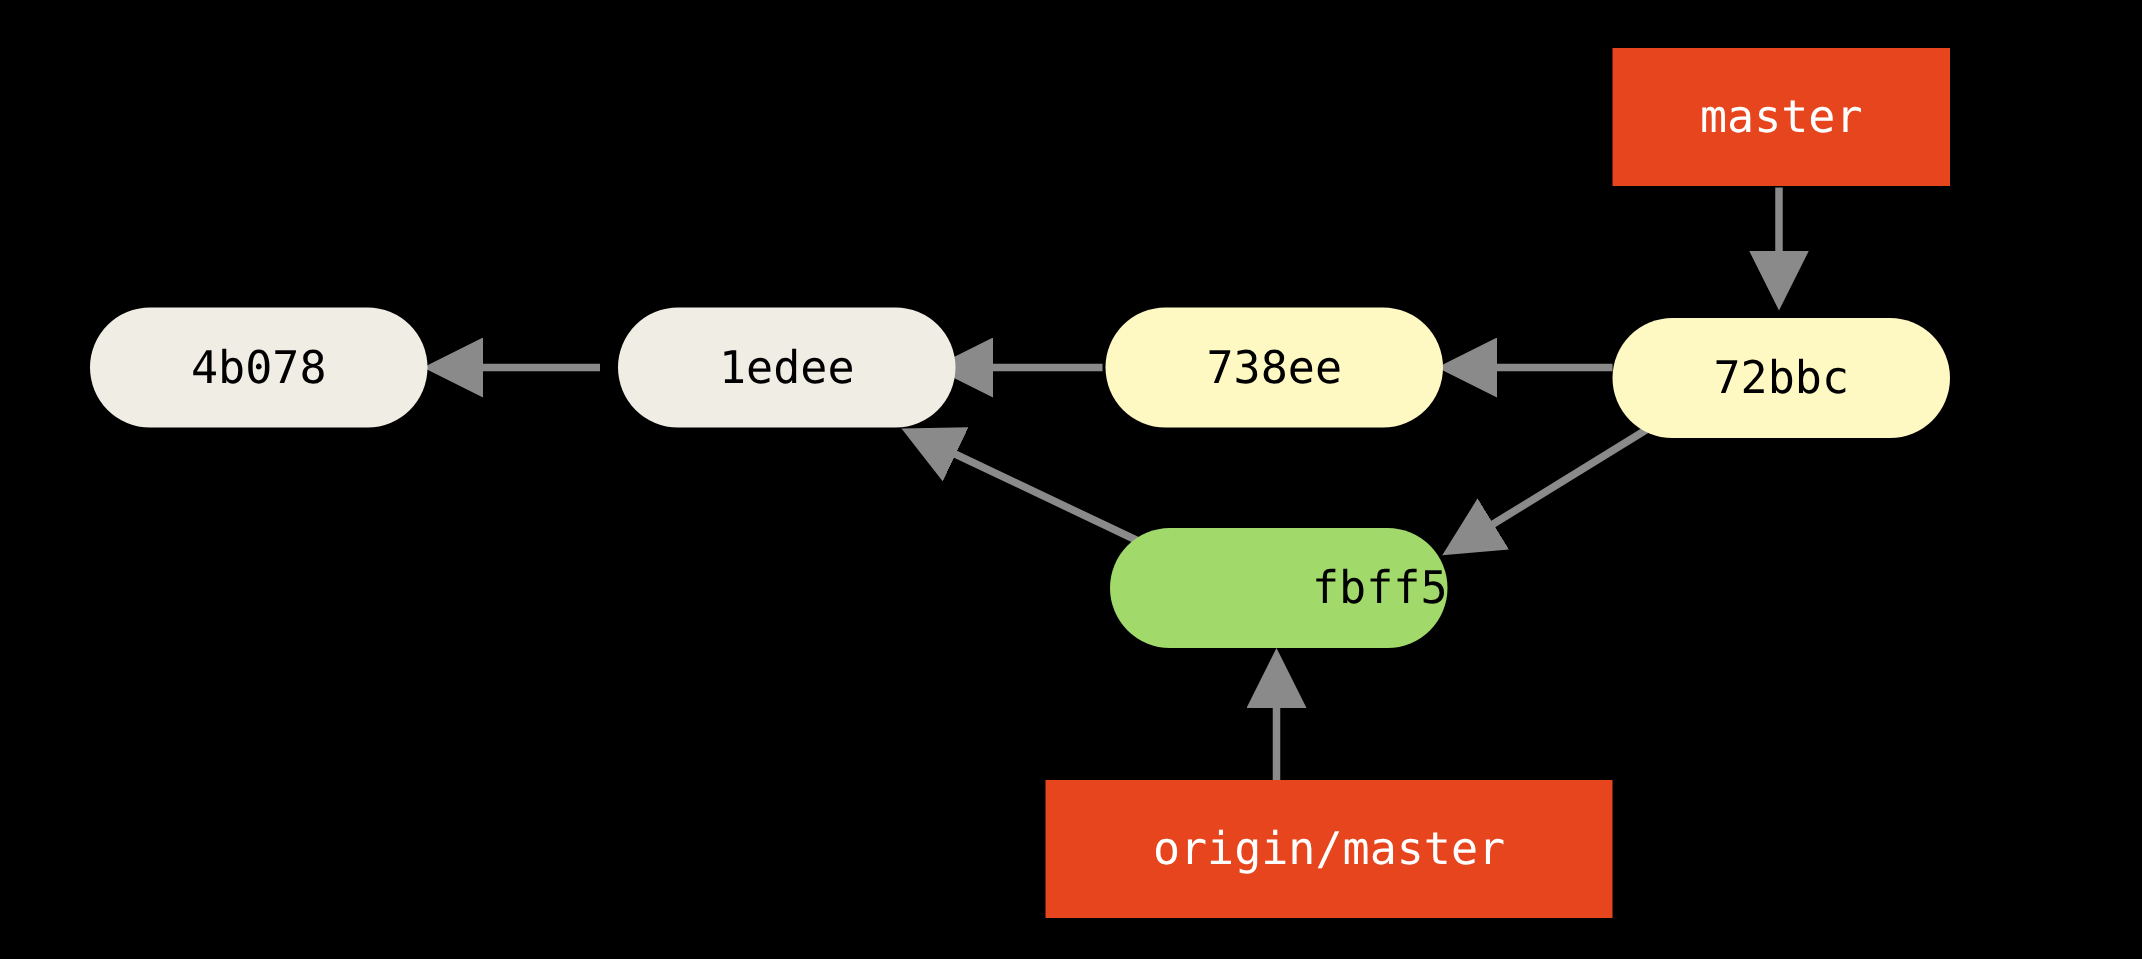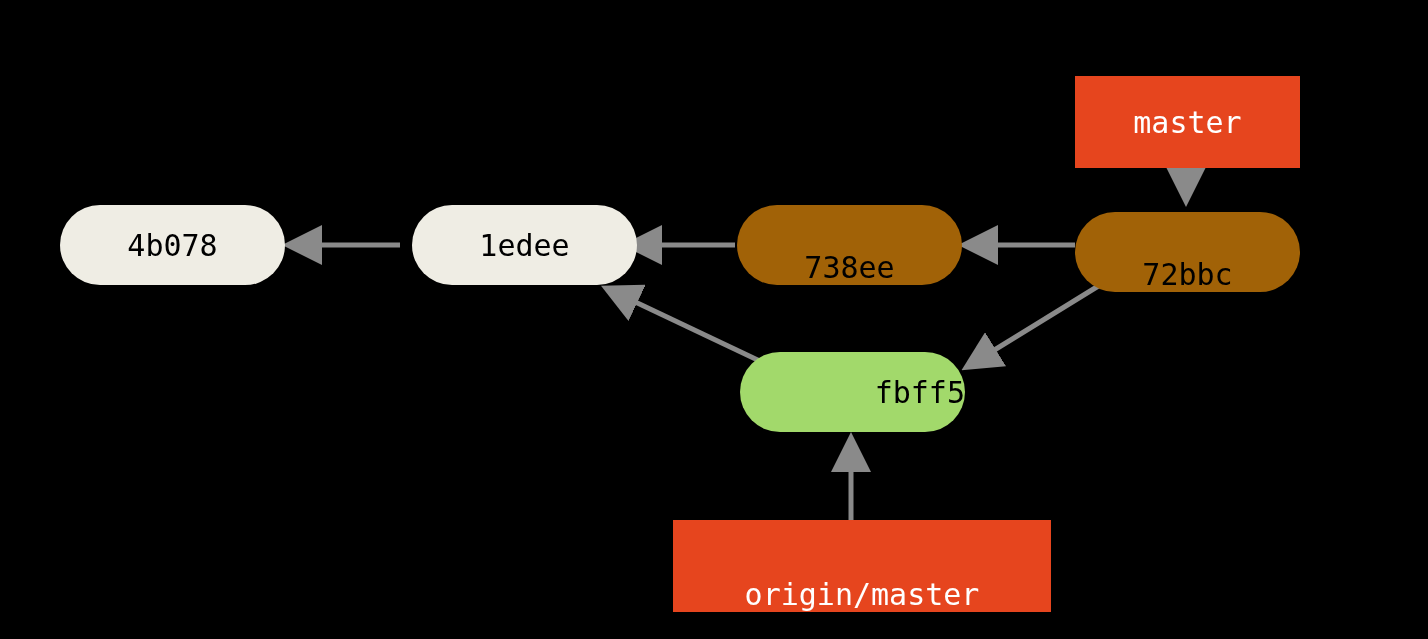--- a/index.html
+++ b/index.html
@@ -17,21 +17,21 @@
       justify-content: center;
       font-size: 30px;
       color: #000;
     }
     .commit {
       width: 225px;
       height: 80px;
       border-radius: 40px;
     }
     .commit-gray { background: #efede4; }
-    .commit-orange { background: #a16207; align-items: flex-end; }
+    .commit-orange { background: #fef9c3; }
     .commit-green { background: #a2d96b; }
     .branch {
       background: #e6451e;
       color: #fff;
     }
     .branch-master {
       width: 225px;
       height: 92px;
     }
     .branch-origin {
@@ -84,19 +84,19 @@
 </div>
 
 <div class="node commit commit-orange" style="left:1075px; top:212px;">
   <span>72bbc</span>
 </div>
 
 <div class="node commit commit-green" style="left:740px; top:352px;justify-content:flex-end;">
   <span>fbff5</span>
 </div>
 
-<div class="node branch branch-master" style="left:1075px; top:32px;margin-top:44px;">
+<div class="node branch branch-master" style="left:1075px; top:32px;">
   <span>master</span>
 </div>
 
-<div class="node branch branch-origin" style="left:673px; top:520px;align-items:flex-end;">
+<div class="node branch branch-origin" style="left:697px; top:520px;">
   <span>origin/master</span>
 </div>
 
 </body></html>

